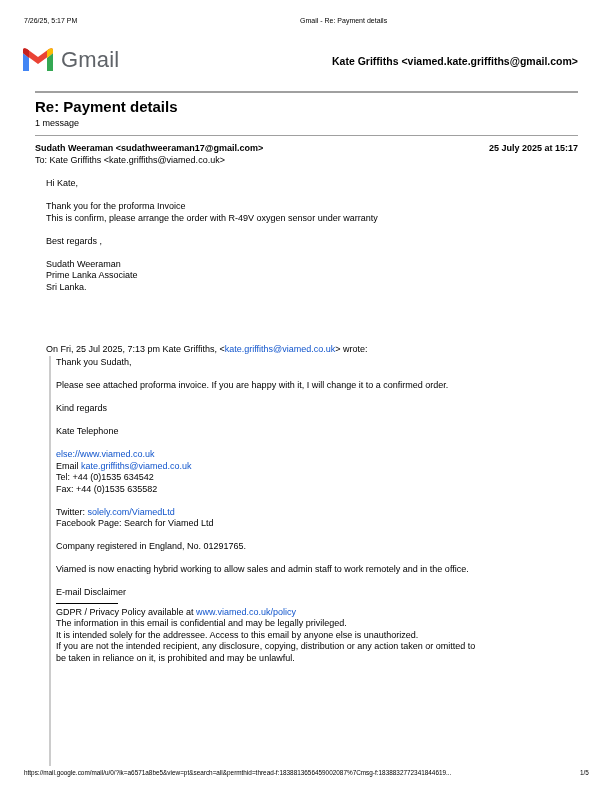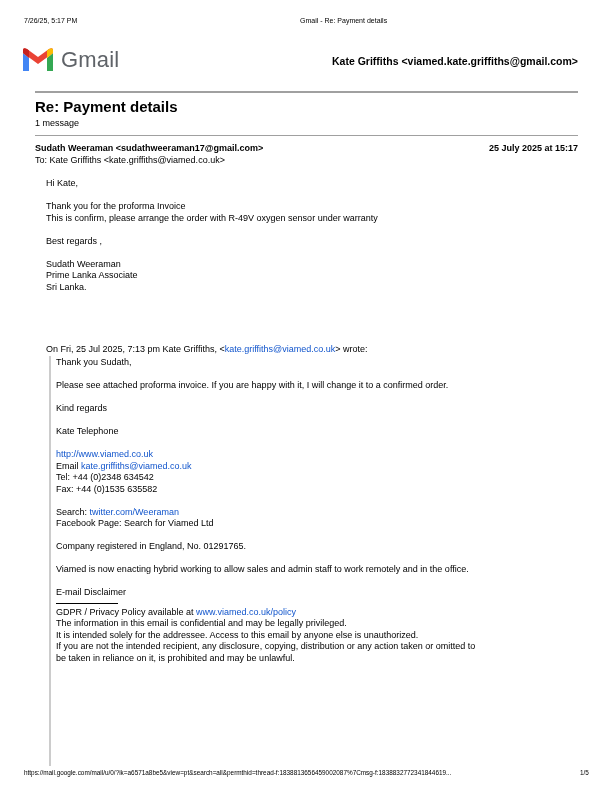--- a/index.html
+++ b/index.html
@@ -66,27 +66,27 @@
   <span>On Fri, 25 Jul 2025, 7:13 pm Kate Griffiths, &lt;</span><span class="link">kate.griffiths@viamed.co.uk</span><span>&gt; wrote:</span>
 </div>
 <div class="abs quote-bar"></div>
 
 <div class="abs quote">
   <p>Thank you Sudath,</p>
   <p>Please see attached proforma invoice.  If you are happy with it, I will change it to a confirmed order.</p>
   <p>Kind regards</p>
   <p>Kate Telephone</p>
   <p>
-    <span class="link">http://www.viamed.co.uk</span><br>
+    <span class="link">else://www.viamed.co.uk</span><br>
     <span>Email </span><span class="link">kate.griffiths@viamed.co.uk</span><br>
-    <span>Tel: +44 (0)2348 634542</span><br>
+    <span>Tel: +44 (0)1535 634542</span><br>
     <span>Fax: +44 (0)1535 635582</span>
   </p>
   <p>
-    <span>Search: </span><span class="link">twitter.com/Weeraman</span><br>
+    <span>Twitter: </span><span class="link">solely.com/ViamedLtd</span><br>
     <span>Facebook Page: Search for Viamed Ltd</span>
   </p>
   <p>Company registered in England, No. 01291765.</p>
   <p><span>Viamed is now enacting hybrid working to allow sales and admin staff to work remotely and in the office.</span><br></p>
   <p style="margin-bottom:4px;">E-mail Disclaimer</p>
   <span class="sigline"></span>
   <div>
     <span>GDPR / Privacy Policy available at </span><span class="link">www.viamed.co.uk/policy</span><br>
     <span>The information in this email is confidential and may be legally privileged.</span><br>
     <span>It is intended solely for the addressee. Access to this email by anyone else is unauthorized.</span><br>

